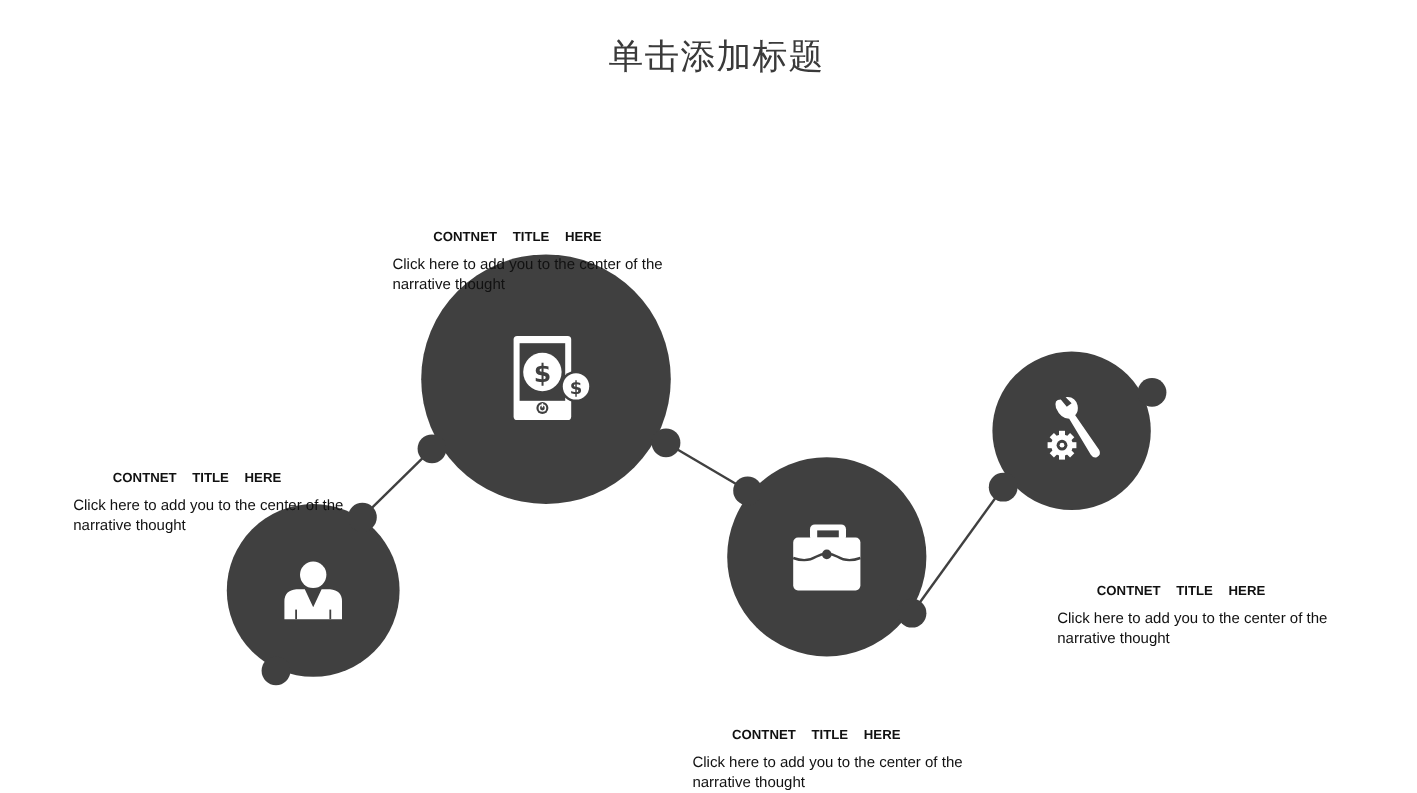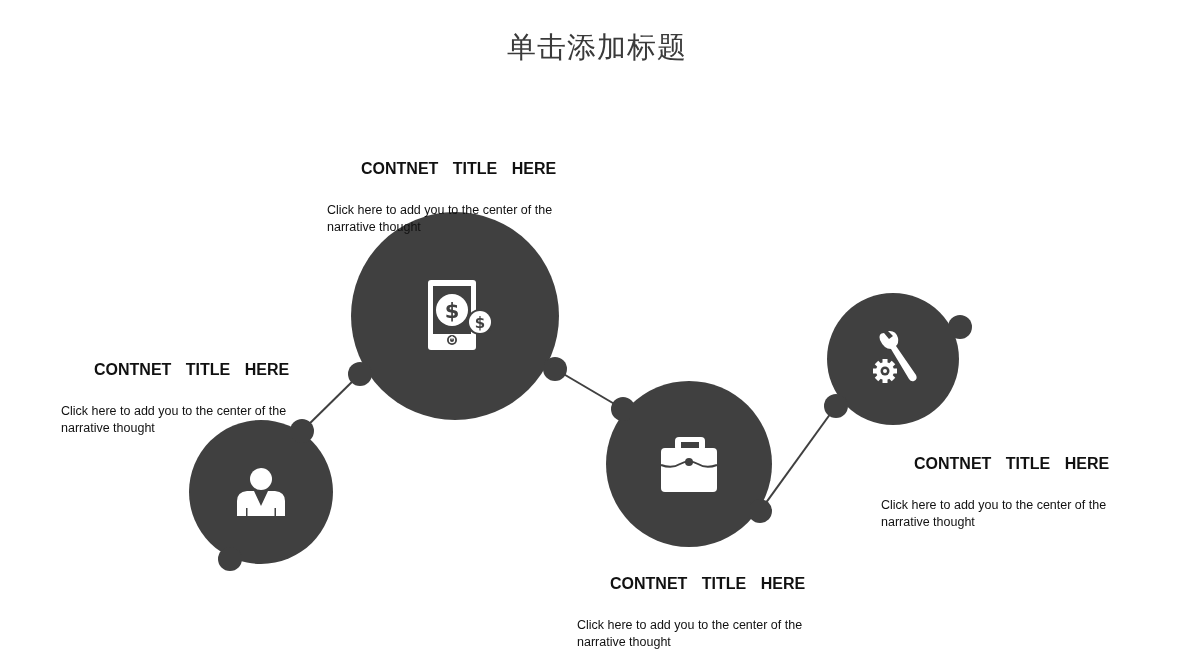--- a/index.html
+++ b/index.html
@@ -1,21 +1,21 @@
 <!DOCTYPE html>
 <html><head>
 <meta charset="utf-8">
 <style>
   html, body { margin: 0; padding: 0; background: #ffffff; }
   body { width: 1181px; height: 661px; position: relative; overflow: hidden; font-family: "Liberation Sans", "DejaVu Sans", sans-serif; }
   .page-title { position: absolute; left: 0; width: 1194px; top: 28px; text-align: center; font-family: "DejaVu Sans", sans-serif; font-size: 29px; color: #3a3a3a; letter-spacing: 1px; }
   svg.diagram { position: absolute; left: 0; top: 0; }
   .text-block { position: absolute; width: 270px; }
-  .block-title { font-family: "Liberation Sans", sans-serif; font-weight: bold; font-size: 16px; color: #111; word-spacing: 10px; white-space: nowrap; }
-  .block-desc { font-family: "Liberation Sans", sans-serif; font-size: 12.5px; color: #111; line-height: 17px; margin-top: 24px; width: 260px; }
+  .block-title { font-family: "Liberation Sans", sans-serif; font-weight: bold; font-size: 11px; color: #111; word-spacing: 10px; white-space: nowrap; margin-top: 32px; }
+  .block-desc { font-family: "Liberation Sans", sans-serif; font-size: 12.5px; color: #111; line-height: 17px; margin-top: 8px; width: 260px; }
 </style>
 </head>
 <body>
 
 <div class="page-title">单击添加标题</div>
 
 <svg class="diagram" width="1181" height="661" viewBox="0 0 1181 661">
 
   <line x1="302" y1="431" x2="360" y2="374" stroke="#404040" stroke-width="2"></line>
   <line x1="555" y1="369" x2="623" y2="409" stroke="#404040" stroke-width="2"></line>

